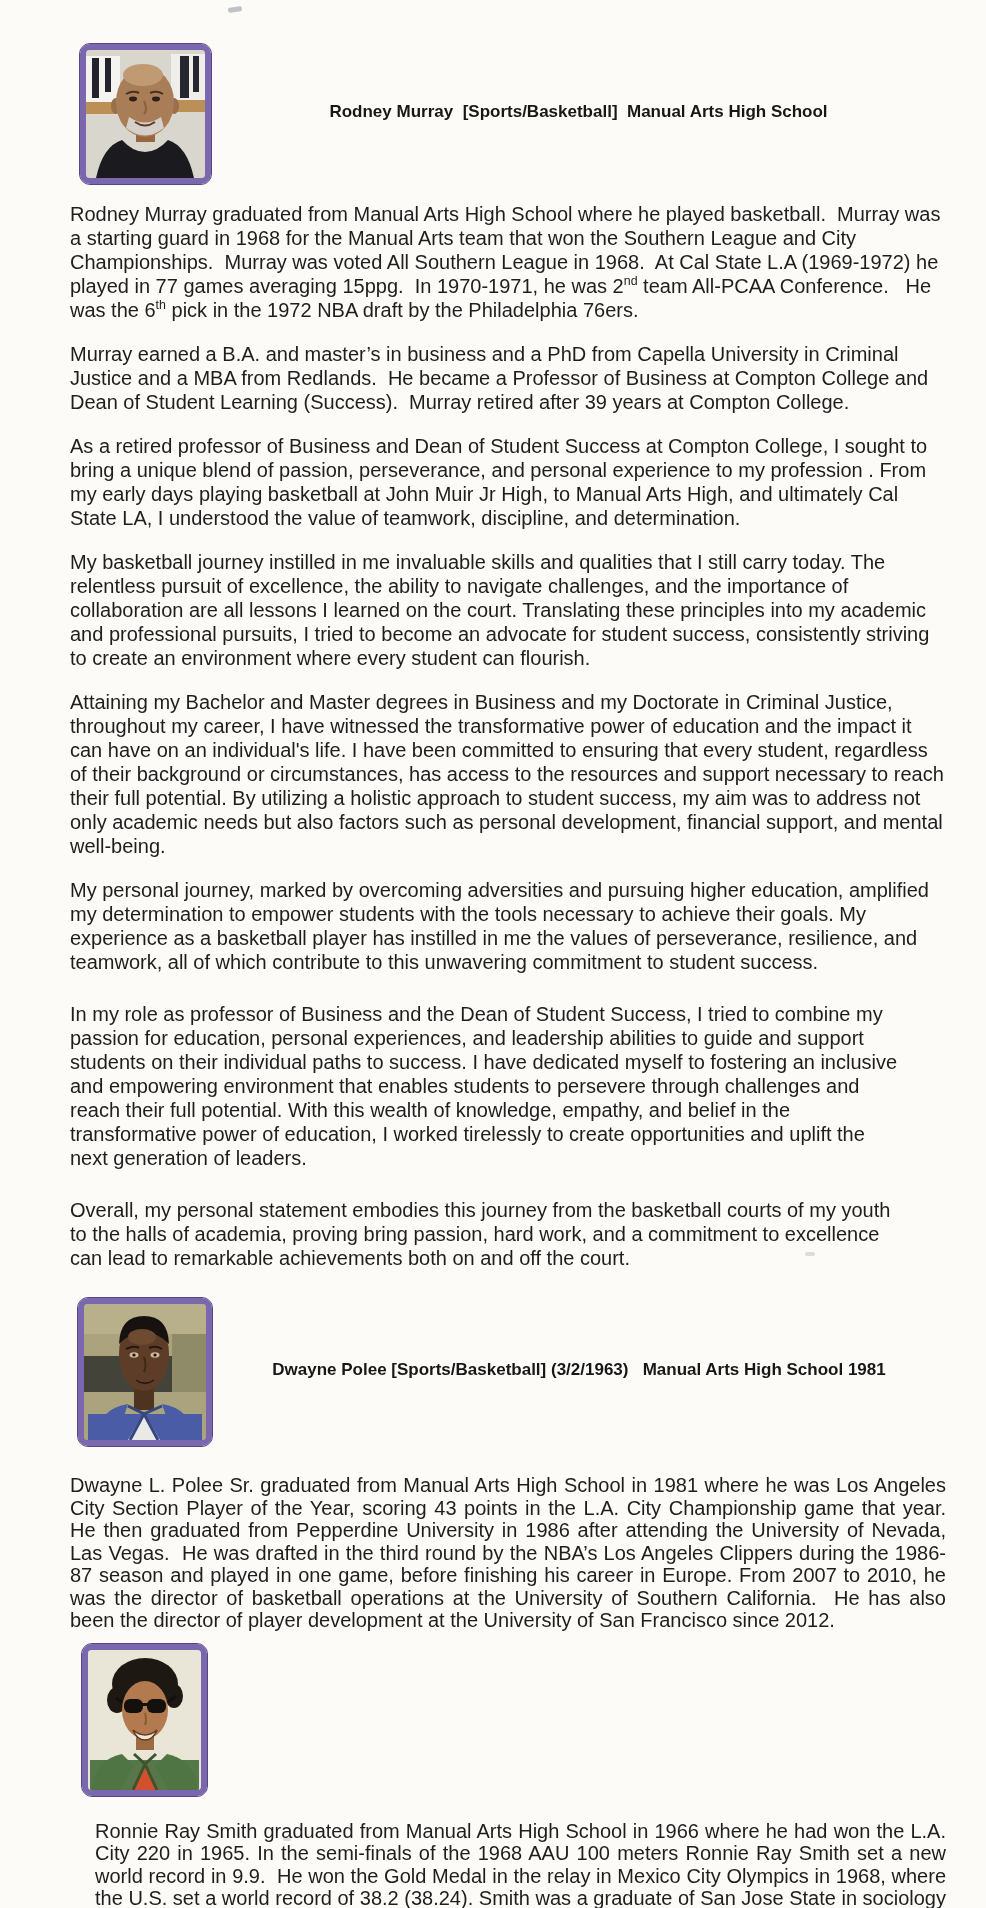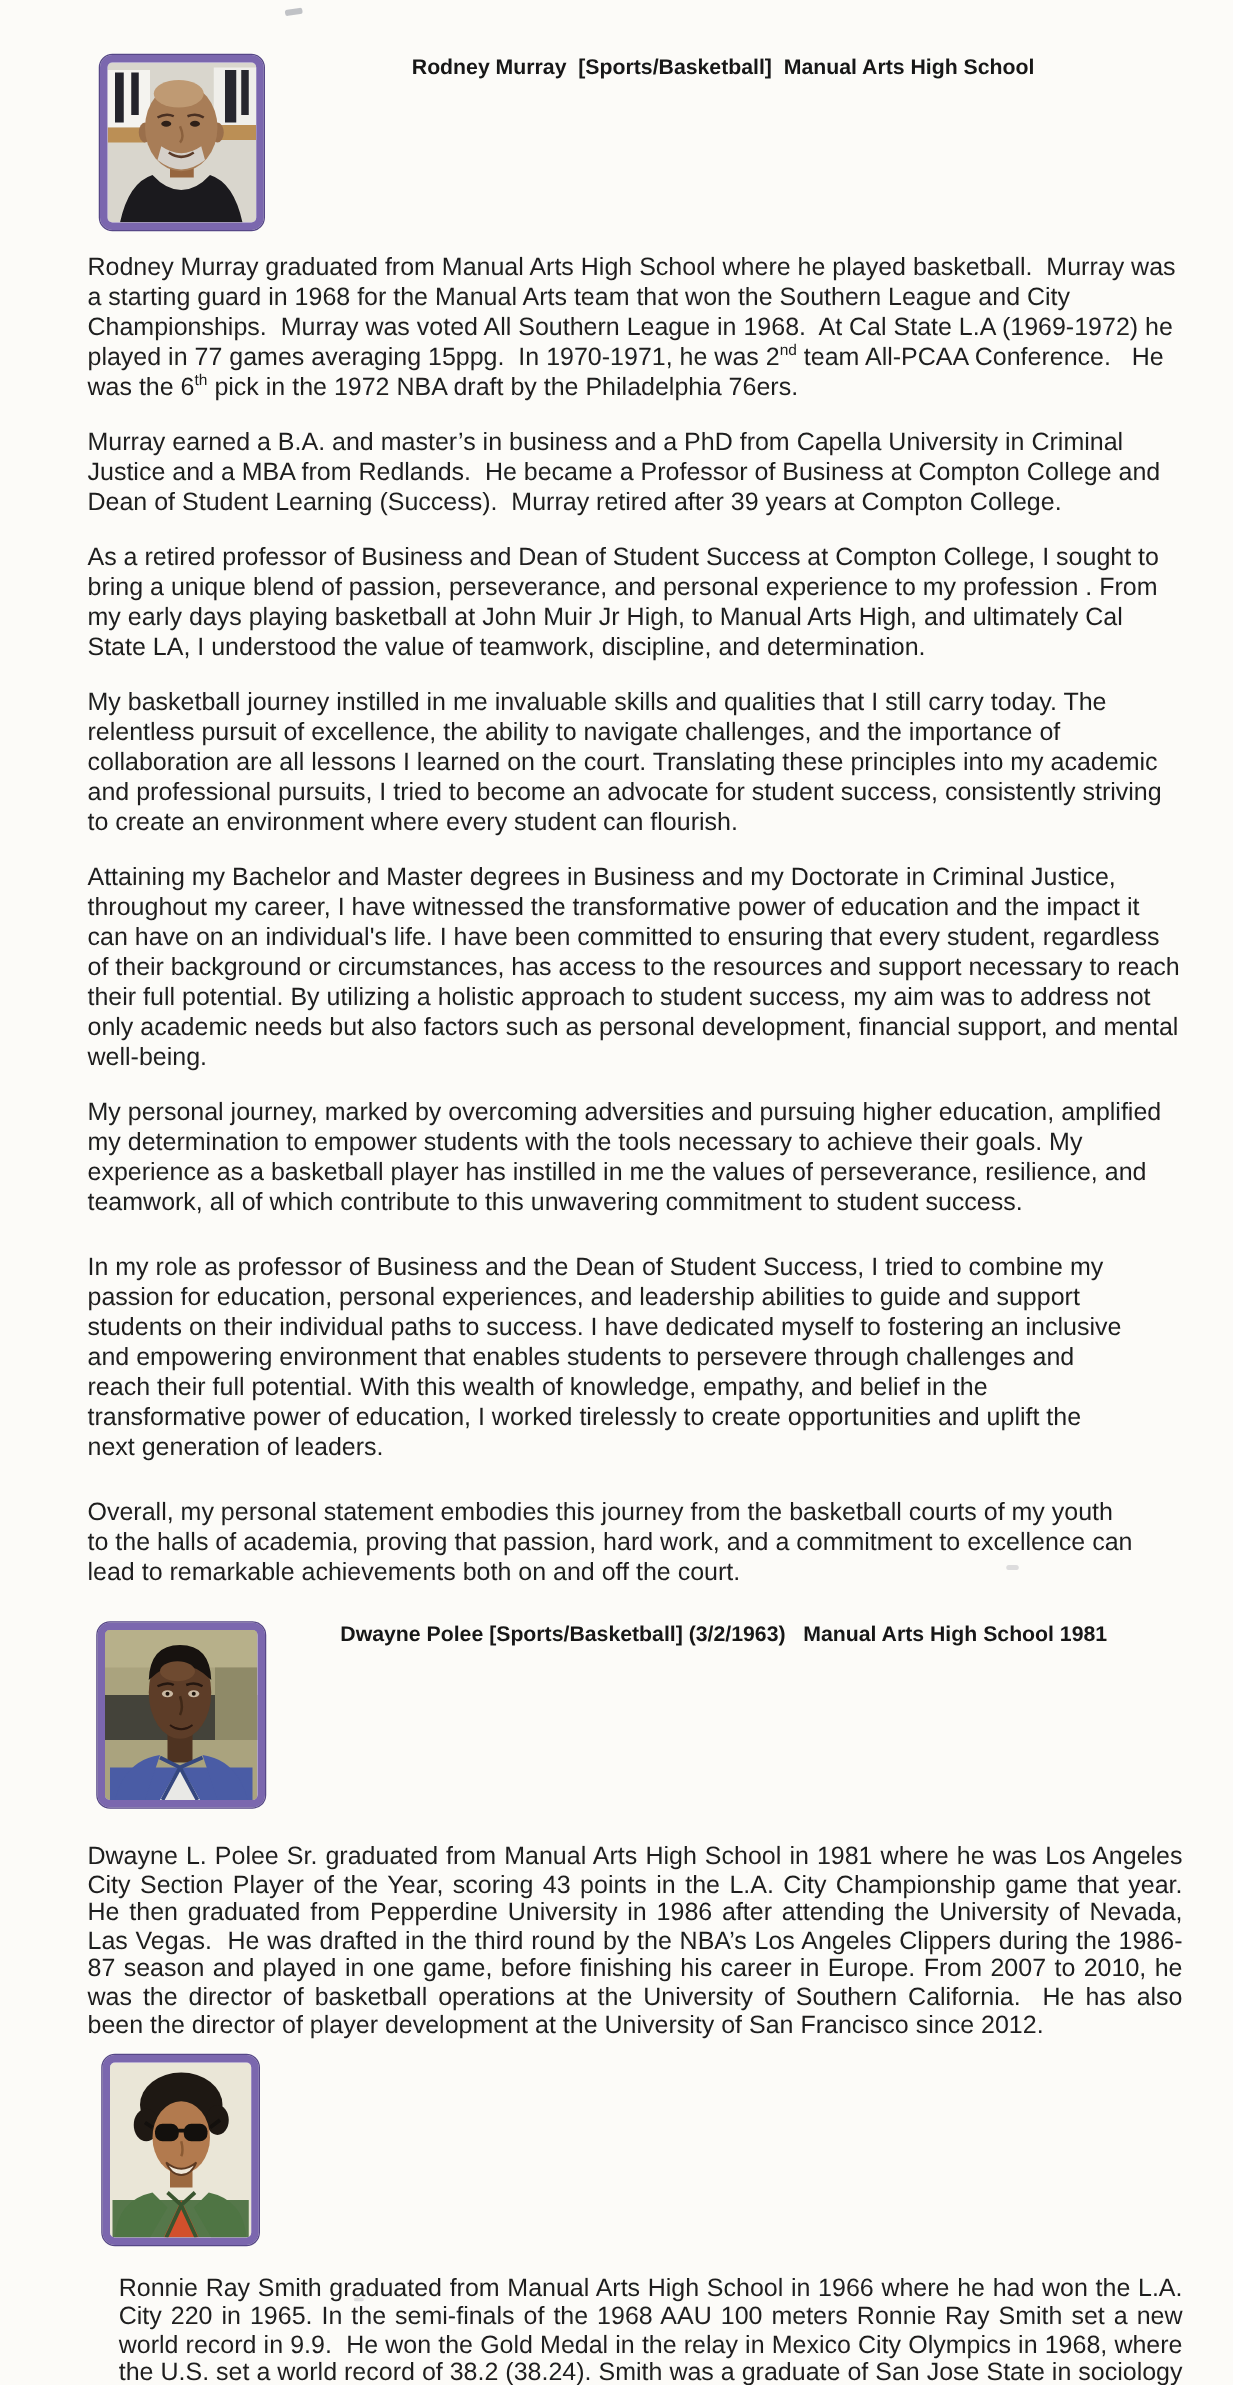--- a/index.html
+++ b/index.html
@@ -2,21 +2,21 @@
 <html><head>
 <meta charset="utf-8">
 <style>
   html,body{margin:0;padding:0;}
   body{
     width:986px;height:1908px;overflow:hidden;position:relative;
     background:#fcfbf8;color:#1e1e1e;
     font-family:"Liberation Sans","DejaVu Sans",sans-serif;
   }
   .content{padding:0 40px 0 70px;}
-  .profile-header{display:flex;align-items:flex-start;}
+  .profile-header{display:flex;align-items:center;}
   .header-murray{margin-top:44px;}
   .header-polee{margin-top:28px;}
   .header-smith{margin-top:12px;}
   .photo-frame{
     border:6px solid #7b67ae;outline:1px solid #564787;border-radius:10px;
     overflow:hidden;background:#fff;flex:0 0 auto;
     box-shadow:0 0 0 1px #9a8cc4 inset;
   }
   .photo-frame svg{display:block;}
   .pf-murray{width:119px;height:128px;margin-left:10px;}
@@ -82,21 +82,21 @@
       </div>
       <div class="heading">Rodney Murray  [Sports/Basketball]  Manual Arts High School</div>
     </div>
     <p class="para first"><span>Rodney Murray graduated from Manual Arts High School where he played basketball.  Murray was a starting guard in 1968 for the Manual Arts team that won the Southern League and City Championships.  Murray was voted All Southern League in 1968.  At Cal State L.A (1969-1972) he played in 77 games averaging 15ppg.  In 1970-1971, he was 2</span><sup>nd</sup><span> team All-PCAA Conference.   He was the 6</span><sup>th</sup><span> pick in the 1972 NBA draft by the Philadelphia 76ers.</span></p>
     <p class="para">Murray earned a B.A. and master’s in business and a PhD from Capella University in Criminal Justice and a MBA from Redlands.  He became a Professor of Business at Compton College and Dean of Student Learning (Success).  Murray retired after 39 years at Compton College.</p>
     <p class="para">As a retired professor of Business and Dean of Student Success at Compton College, I sought to bring a unique blend of passion, perseverance, and personal experience to my profession . From my early days playing basketball at John Muir Jr High, to Manual Arts High, and ultimately Cal State LA, I understood the value of teamwork, discipline, and determination.</p>
     <p class="para">My basketball journey instilled in me invaluable skills and qualities that I still carry today. The relentless pursuit of excellence, the ability to navigate challenges, and the importance of collaboration are all lessons I learned on the court. Translating these principles into my academic and professional pursuits, I tried to become an advocate for student success, consistently striving to create an environment where every student can flourish.</p>
     <p class="para">Attaining my Bachelor and Master degrees in Business and my Doctorate in Criminal Justice, throughout my career, I have witnessed the transformative power of education and the impact it can have on an individual's life. I have been committed to ensuring that every student, regardless of their background or circumstances, has access to the resources and support necessary to reach their full potential. By utilizing a holistic approach to student success, my aim was to address not only academic needs but also factors such as personal development, financial support, and mental well-being.</p>
     <p class="para">My personal journey, marked by overcoming adversities and pursuing higher education, amplified my determination to empower students with the tools necessary to achieve their goals. My experience as a basketball player has instilled in me the values of perseverance, resilience, and teamwork, all of which contribute to this unwavering commitment to student success.</p>
     <p class="para narrow">In my role as professor of Business and the Dean of Student Success, I tried to combine my passion for education, personal experiences, and leadership abilities to guide and support students on their individual paths to success. I have dedicated myself to fostering an inclusive and empowering environment that enables students to persevere through challenges and reach their full potential. With this wealth of knowledge, empathy, and belief in the transformative power of education, I worked tirelessly to create opportunities and uplift the next generation of leaders.</p>
-    <p class="para narrow">Overall, my personal statement embodies this journey from the basketball courts of my youth to the halls of academia, proving that passion, hard work, and a commitment to excellence can lead to remarkable achievements both on and off the court.</p>
+    <p class="para narrow">Overall, my personal statement embodies this journey from the basketball courts of my youth to the halls of academia, proving bring passion, hard work, and a commitment to excellence can lead to remarkable achievements both on and off the court.</p>
   </section>
 
   <section>
     <div class="profile-header header-polee">
       <div class="photo-frame pf-polee">
         <svg width="122" height="136" viewBox="0 0 122 136" preserveAspectRatio="none">
           <rect width="122" height="136" fill="#aaa37e"></rect>
           <rect width="122" height="30" fill="#b7b08a"></rect>
           <rect x="0" y="52" width="122" height="36" fill="#44433a"></rect>
           <rect x="88" y="30" width="34" height="58" fill="#8f8a68"></rect>

